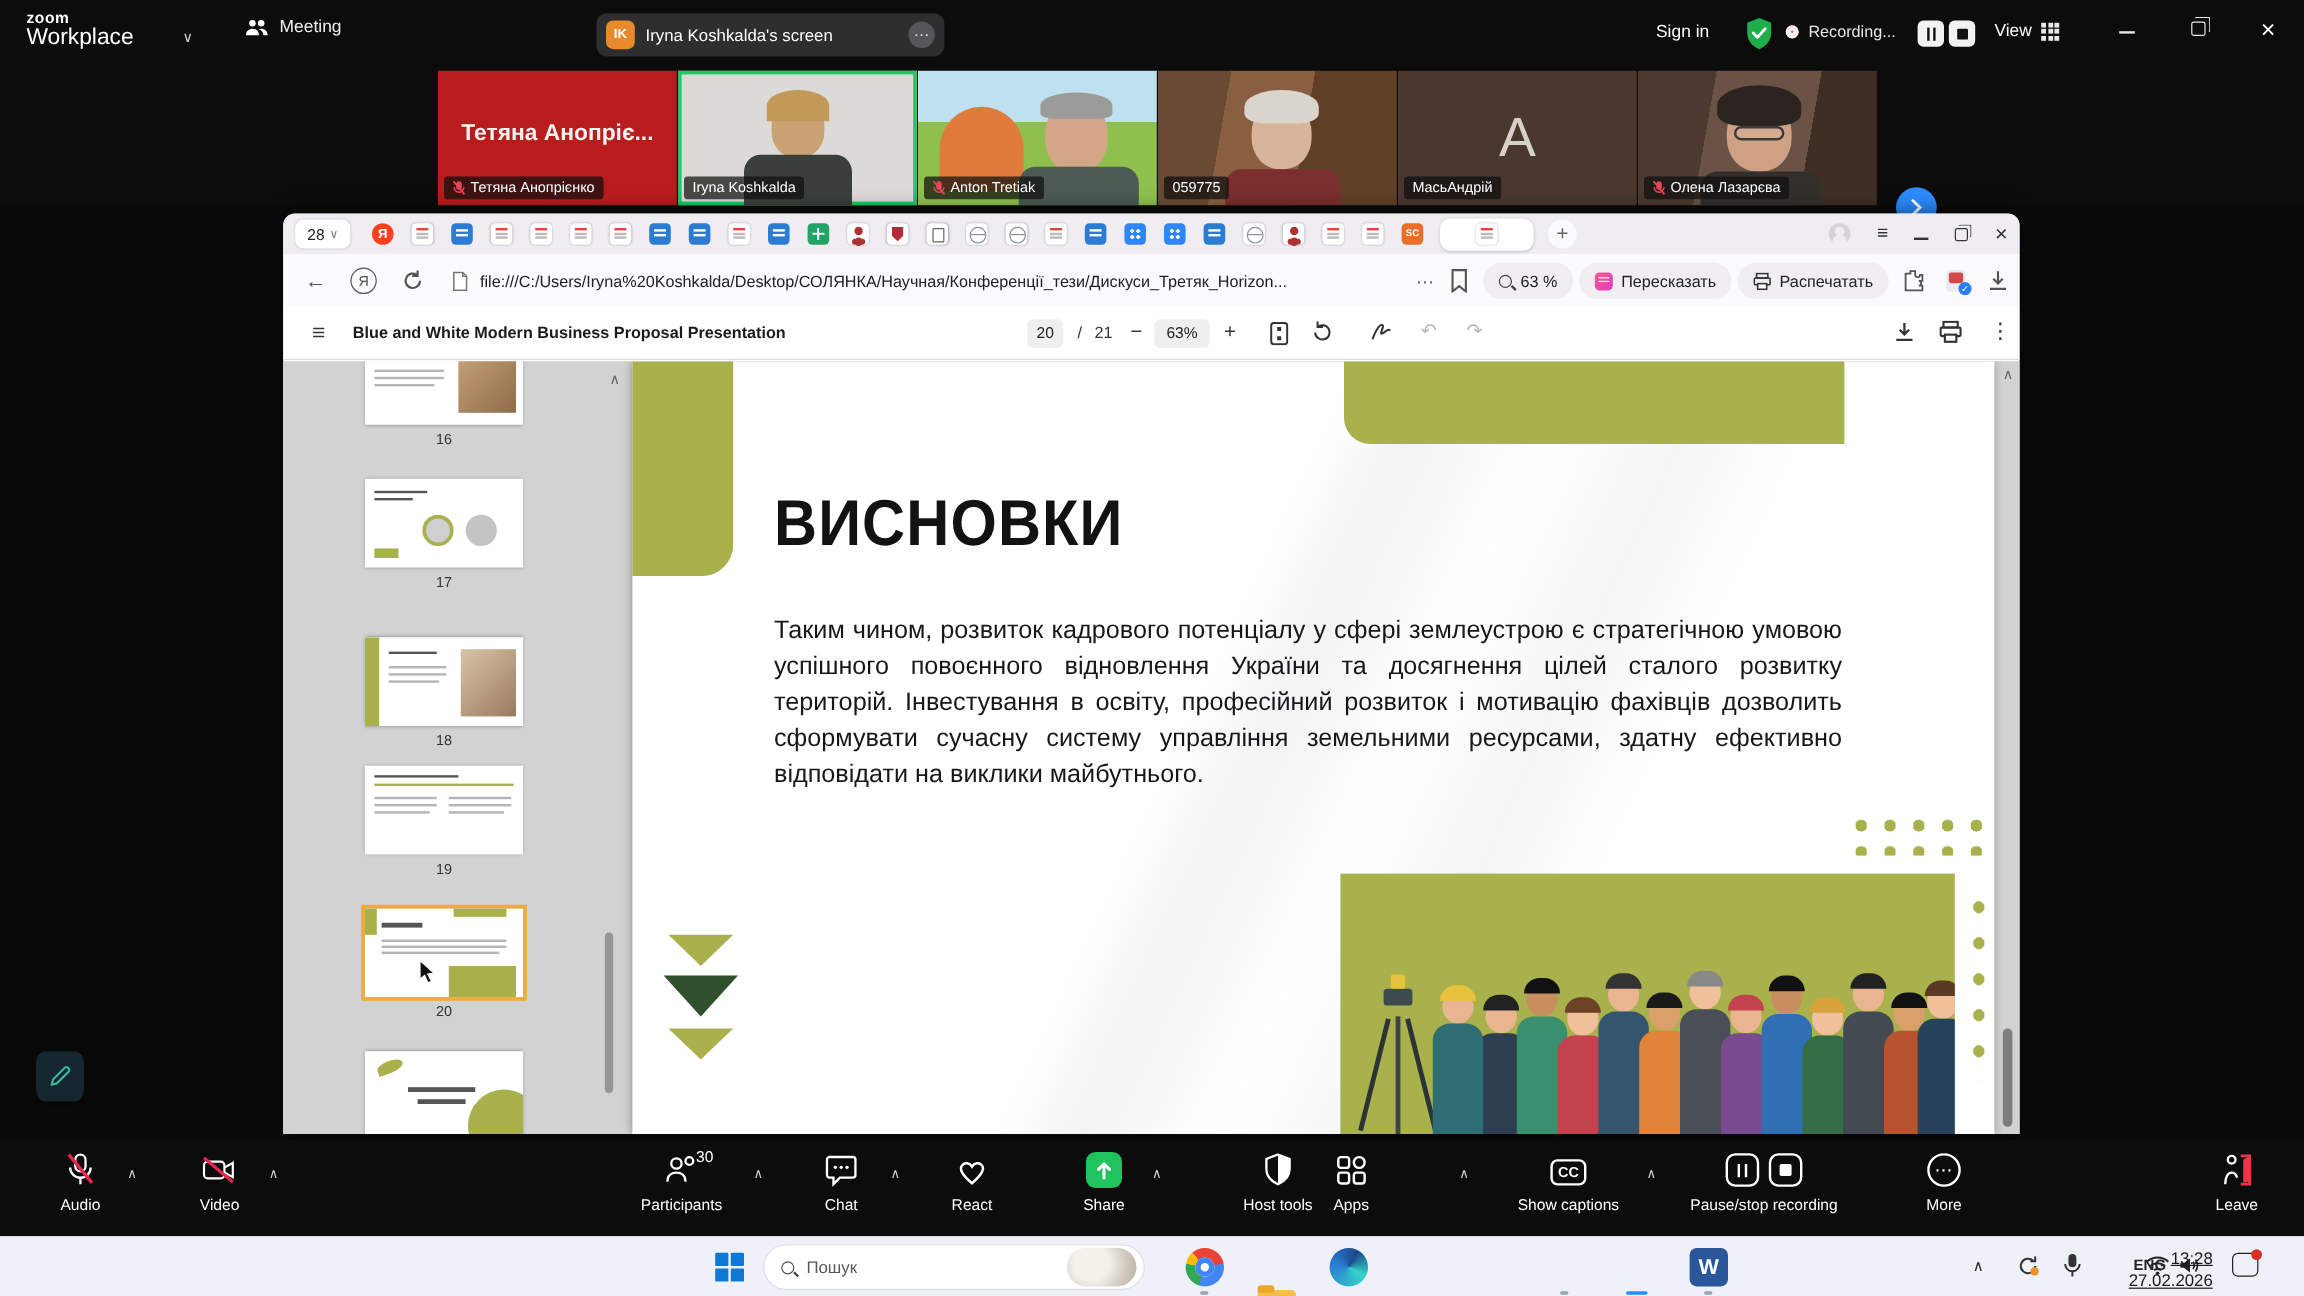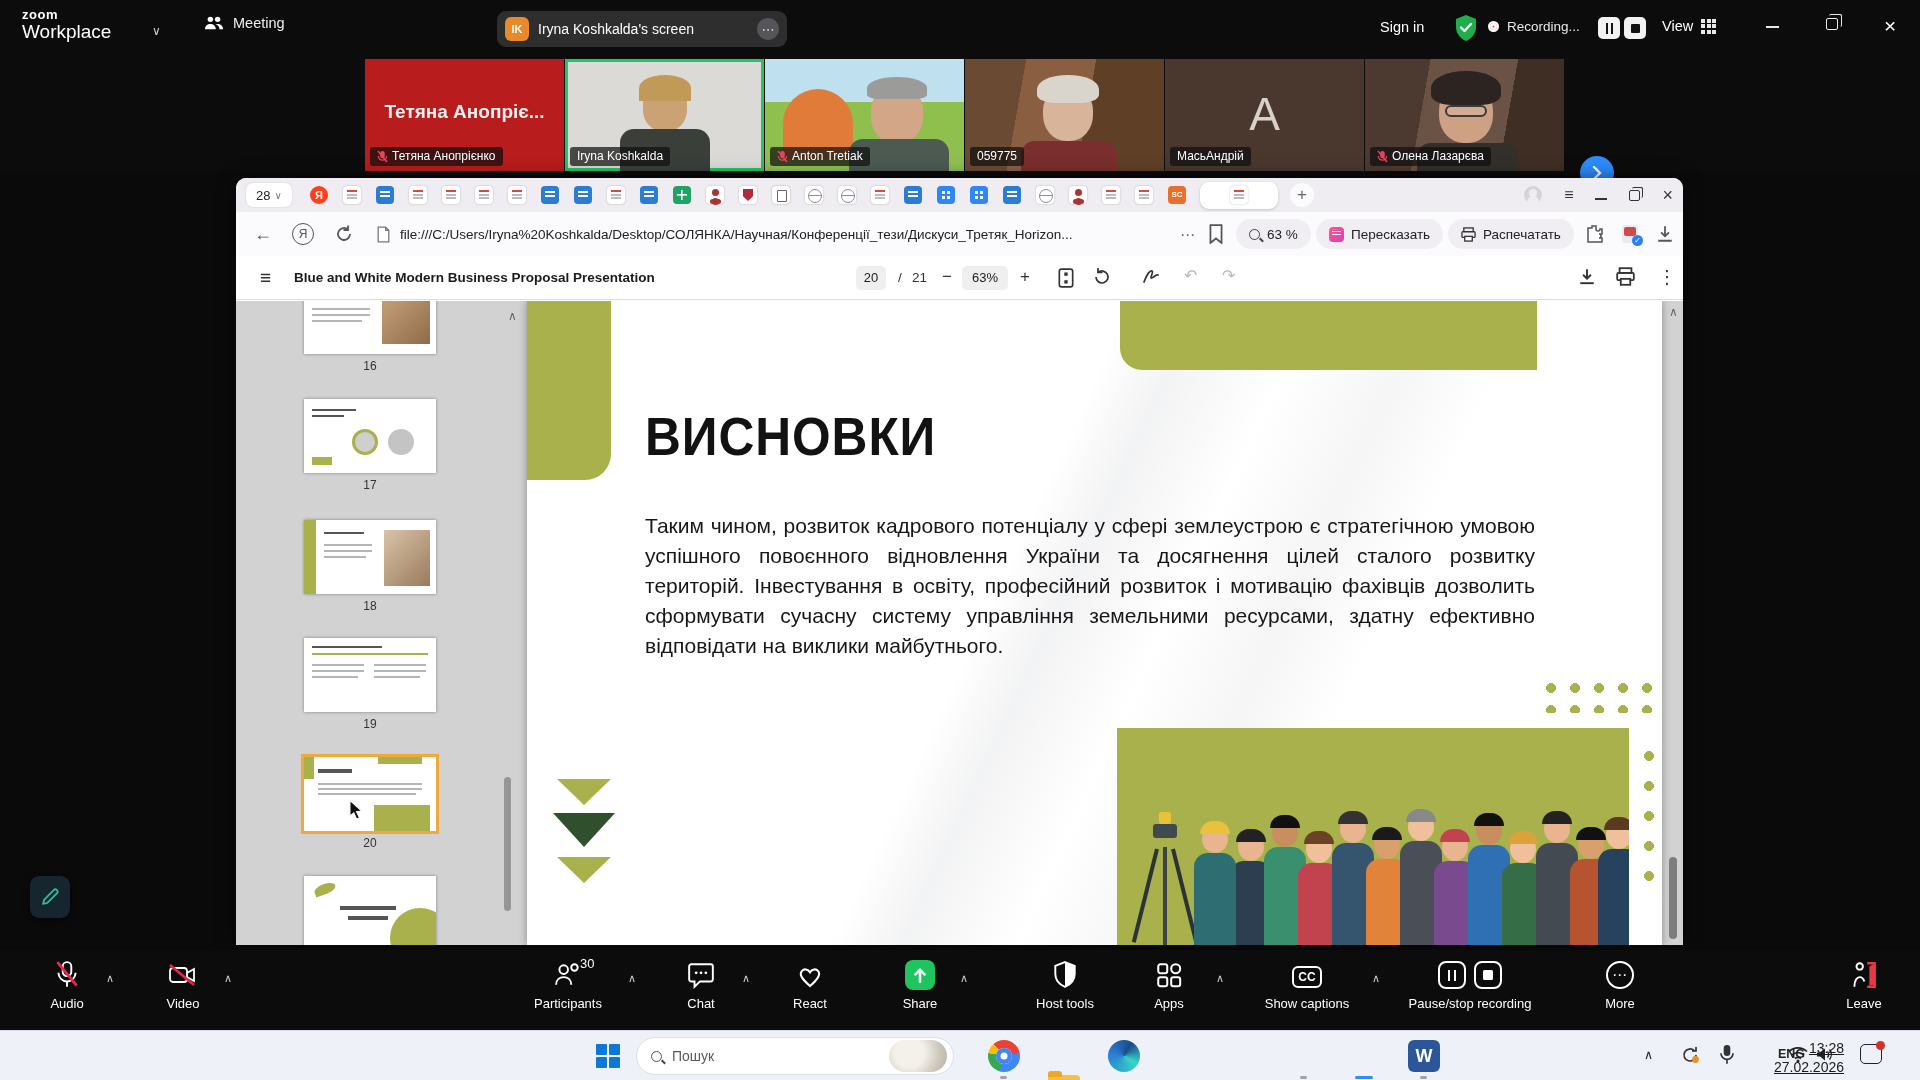--- a/index.html
+++ b/index.html
@@ -459,21 +459,21 @@
           <div class="thumb">
             <div class="tline d" style="left:8px; top:10px; width:44px;"></div>
             <div class="tline d" style="left:8px; top:16px; width:32px;"></div>
             <div style="position:absolute; left:48px; top:30px; width:26px; height:26px; border-radius:50%; background:#cfcfcf; border:3px solid #a8b14b;"></div>
             <div style="position:absolute; left:84px; top:30px; width:26px; height:26px; border-radius:50%; background:#c4c4c4;"></div>
             <div class="tgreen" style="left:8px; bottom:8px; width:20px; height:8px;"></div>
           </div>
           <div class="thumb-num">17</div>
         </div>
 
-        <div class="thumb-item" style="top:219px;">
+        <div class="thumb-item" style="top:230px;">
           <div class="thumb">
             <div class="tgreen" style="left:0; top:0; width:12px; height:74px;"></div>
             <div class="tline d" style="left:20px; top:12px; width:40px;"></div>
             <div class="tline" style="left:20px; top:24px; width:48px;"></div>
             <div class="tline" style="left:20px; top:30px; width:48px;"></div>
             <div class="tline" style="left:20px; top:36px; width:42px;"></div>
             <div class="tphoto" style="right:6px; top:10px; width:46px; height:56px; background:linear-gradient(135deg,#d9c4a8,#9a7a5c);"></div>
           </div>
           <div class="thumb-num">18</div>
         </div>
@@ -701,21 +701,21 @@
     <div class="tool" style="left:1022px; width:86px;">
       <div class="ic">
         <svg width="24" height="28" viewBox="0 0 22 26">
           <path d="M11 1l9 3.5V12c0 6-4 9.8-9 12-5-2.2-9-6-9-12V4.5z" fill="none" stroke="#fff" stroke-width="1.8"></path>
           <path d="M11 1l9 3.5V12c0 6-4 9.8-9 12z" fill="#fff"></path>
         </svg>
       </div>
       <div class="lbl">Host tools</div>
     </div>
 
-    <div class="tool" style="left:1139px; width:60px;text-align:right;">
+    <div class="tool" style="left:1096px; width:60px;text-align:right;">
       <div class="ic">
         <svg width="27" height="27" viewBox="0 0 24 24">
           <rect x="2" y="2" width="8" height="8" rx="2" fill="none" stroke="#fff" stroke-width="1.8"></rect>
           <circle cx="17.5" cy="6" r="4" fill="none" stroke="#fff" stroke-width="1.8"></circle>
           <rect x="2" y="13.5" width="8" height="8" rx="2" fill="none" stroke="#fff" stroke-width="1.8"></rect>
           <rect x="13.5" y="13.5" width="8" height="8" rx="2" fill="none" stroke="#fff" stroke-width="1.8"></rect>
         </svg>
       </div>
       <div class="lbl">Apps</div>
     </div>

